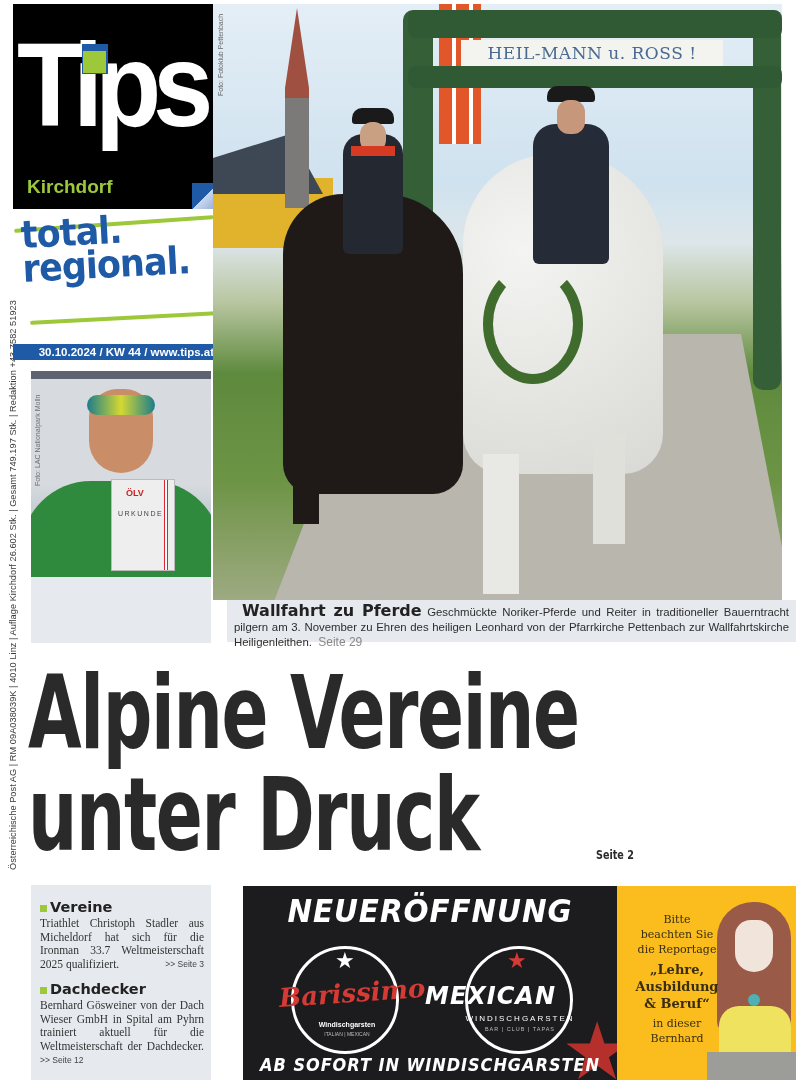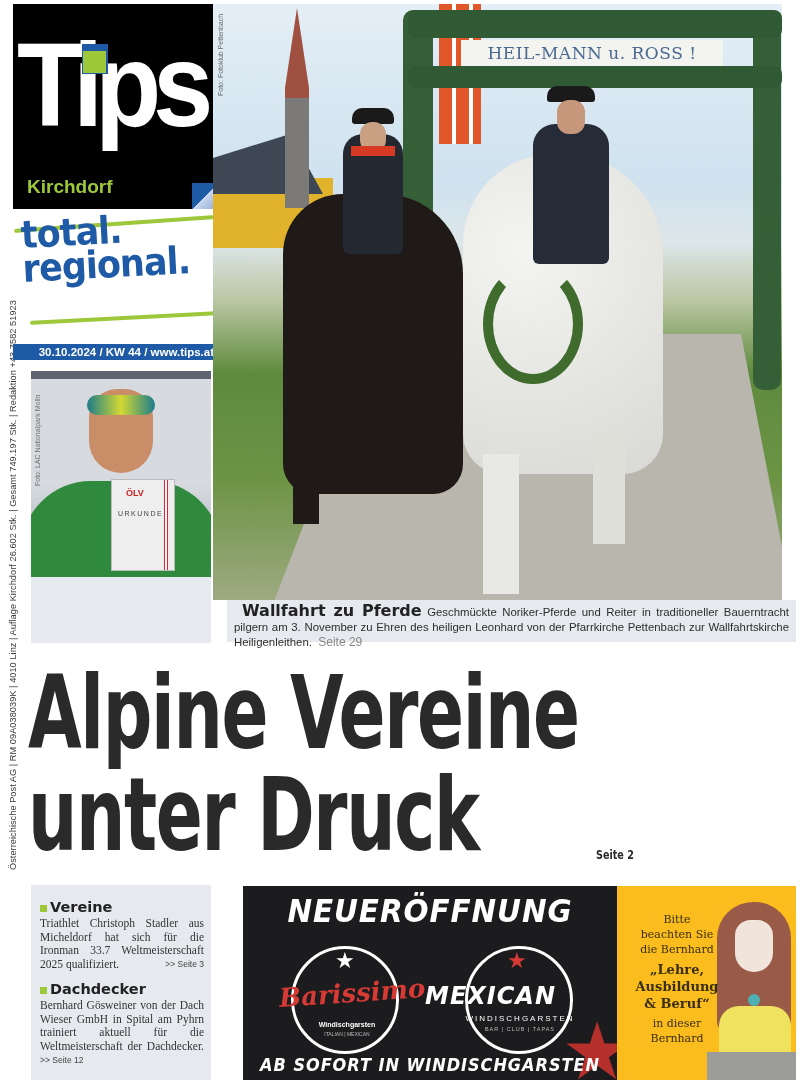--- a/index.html
+++ b/index.html
@@ -296,18 +296,18 @@
   <div class="girl">
     <div class="hair"></div>
     <div class="top"></div>
     <div class="face"></div>
     <div class="pend"></div>
     <div class="desk"></div>
   </div>
   <div class="txt">
     <div>Bitte</div>
     <div>beachten Sie</div>
-    <div>die Bernhard</div>
+    <div>die Reportage</div>
     <span class="b" style="width:88px;">„Lehre, Ausbildung &amp; Beruf“</span>
     <div>in dieser</div>
     <div>Bernhard</div>
   </div>
 </div>
 
 </body></html>

